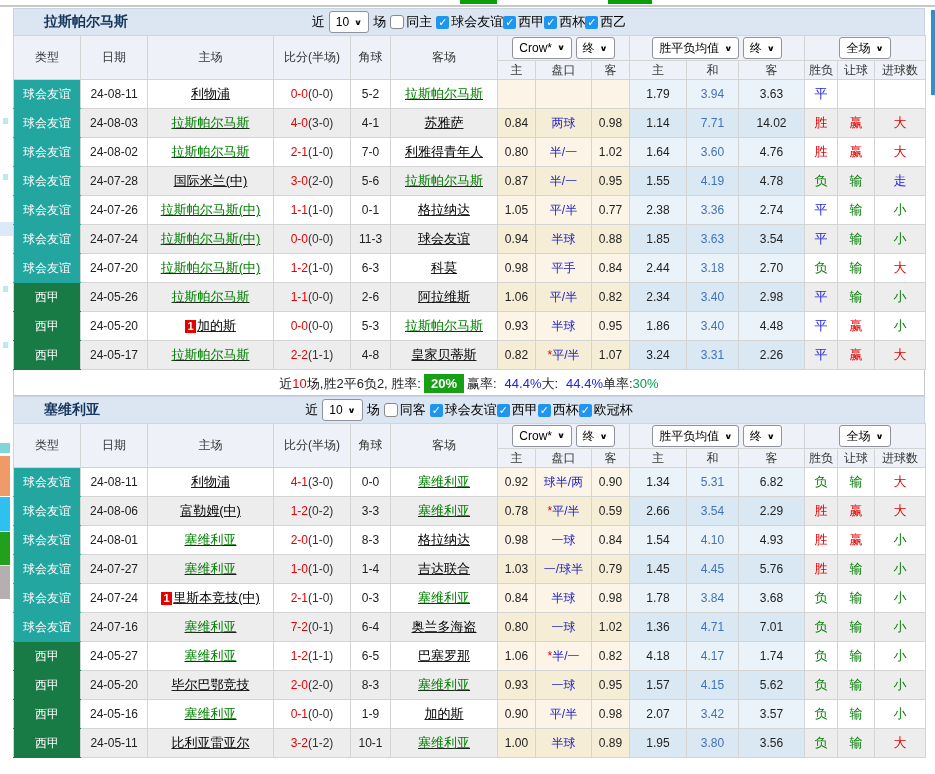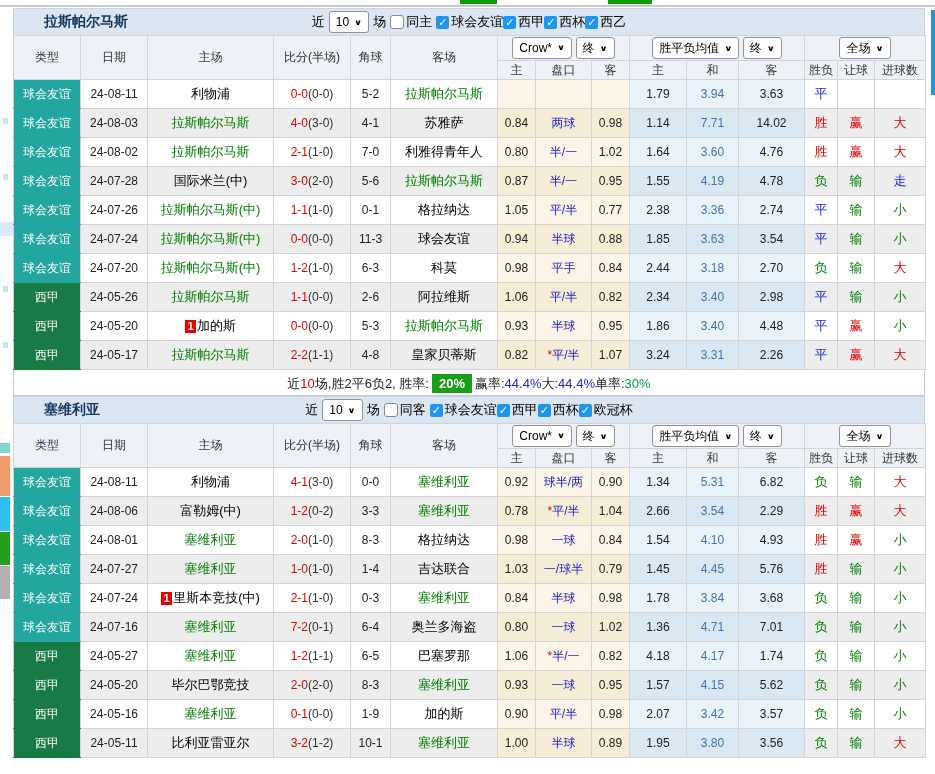--- a/index.html
+++ b/index.html
@@ -41,21 +41,21 @@
   table{border-collapse:collapse;table-layout:fixed;width:912px;background:#fff;}
   td{border:1px solid #d4d4d4;text-align:center;vertical-align:middle;overflow:hidden;white-space:nowrap;padding:0;}
   thead td{background:#eef2f8;color:#333;font-size:12px;}
   tr.th1 td{height:24px;}
   tr.th2 td{height:18px;}
   tbody td{height:28px;font-size:12px;color:#222;}
   tbody tr.alt > td{background:#ededed;}
   td.type{color:#fff;font-size:12px;}
   td.type.t-teal{background:#23a5a0;border-color:#23a5a0 #d4d4d4;}
   td.type.t-green{background:#187a45;border-color:#187a45 #d4d4d4;}
-  td.team{font-size:13px;}
+  td.team{font-size:13px;text-decoration:underline;}
   .tname{color:#000;}
   .tname.sel{color:#008000;}
   .badge{display:inline-block;background:#e60000;color:#fff;font-size:11px;font-weight:bold;
          line-height:13px;min-width:11px;height:13px;margin-right:1px;}
   .ft{color:#e60000;}
   .ht{color:#333;}
   td.pan-col{background:rgba(250,240,218,.65);}
   tr.alt td.pan-col{background:rgba(244,232,204,.8);}
   td.pan span.star{color:#e60000;}
   td.pan span.ptxt{color:#2222cc;}
@@ -65,21 +65,21 @@
   td.res{font-size:13px;}
   .c-red{color:#e60000;}
   .c-blue{color:#2222e0;}
   .c-green{color:#0a800a;}
   
   .summary{height:25px;line-height:25px;text-align:center;font-size:13px;background:#fff;
            border:1px solid #c8c8c8;border-top:none;}
   .summary span{display:inline-block;line-height:normal;vertical-align:middle;}
   .s-p{color:#222;}
   .s-r{color:#e60000;}
-  .s-b{color:#2222e0;}
+  .s-b{color:#2222e0;margin-left:8px;}
   .s-g{color:#00a050;}
   .s-box{background:#17a017;color:#fff;font-weight:bold;padding:2px 7px;margin:0 3px;}
 </style>
 </head>
 <body>
 
 <div class="top-strip">
   <div class="green-bar b1"></div>
   <div class="green-bar b2"></div>
   <div class="gray-line"></div>
@@ -486,21 +486,21 @@
             </tr>
             <tr class="alt">
               <td class="type t-teal">球会友谊</td>
               <td>24-08-06</td>
               <td class="team"><span class="tname">富勒姆(中)</span></td>
               <td><span class="ft">1-2</span><span class="ht">(0-2)</span></td>
               <td>3-3</td>
               <td class="team"><span class="tname sel">塞维利亚</span></td>
               <td class="pan-col">0.78</td>
               <td class="pan-col pan"><span class="star">*</span><span class="ptxt">平/半</span></td>
-              <td class="pan-col">1.04</td>
+              <td class="pan-col">0.59</td>
               <td class="avg-col">2.66</td>
               <td class="avg-col mid">3.54</td>
               <td class="avg-col">2.29</td>
               <td class="res c-red">胜</td>
               <td class="res c-red">赢</td>
               <td class="res c-red">大</td>
             </tr>
             <tr>
               <td class="type t-teal">球会友谊</td>
               <td>24-08-01</td>

